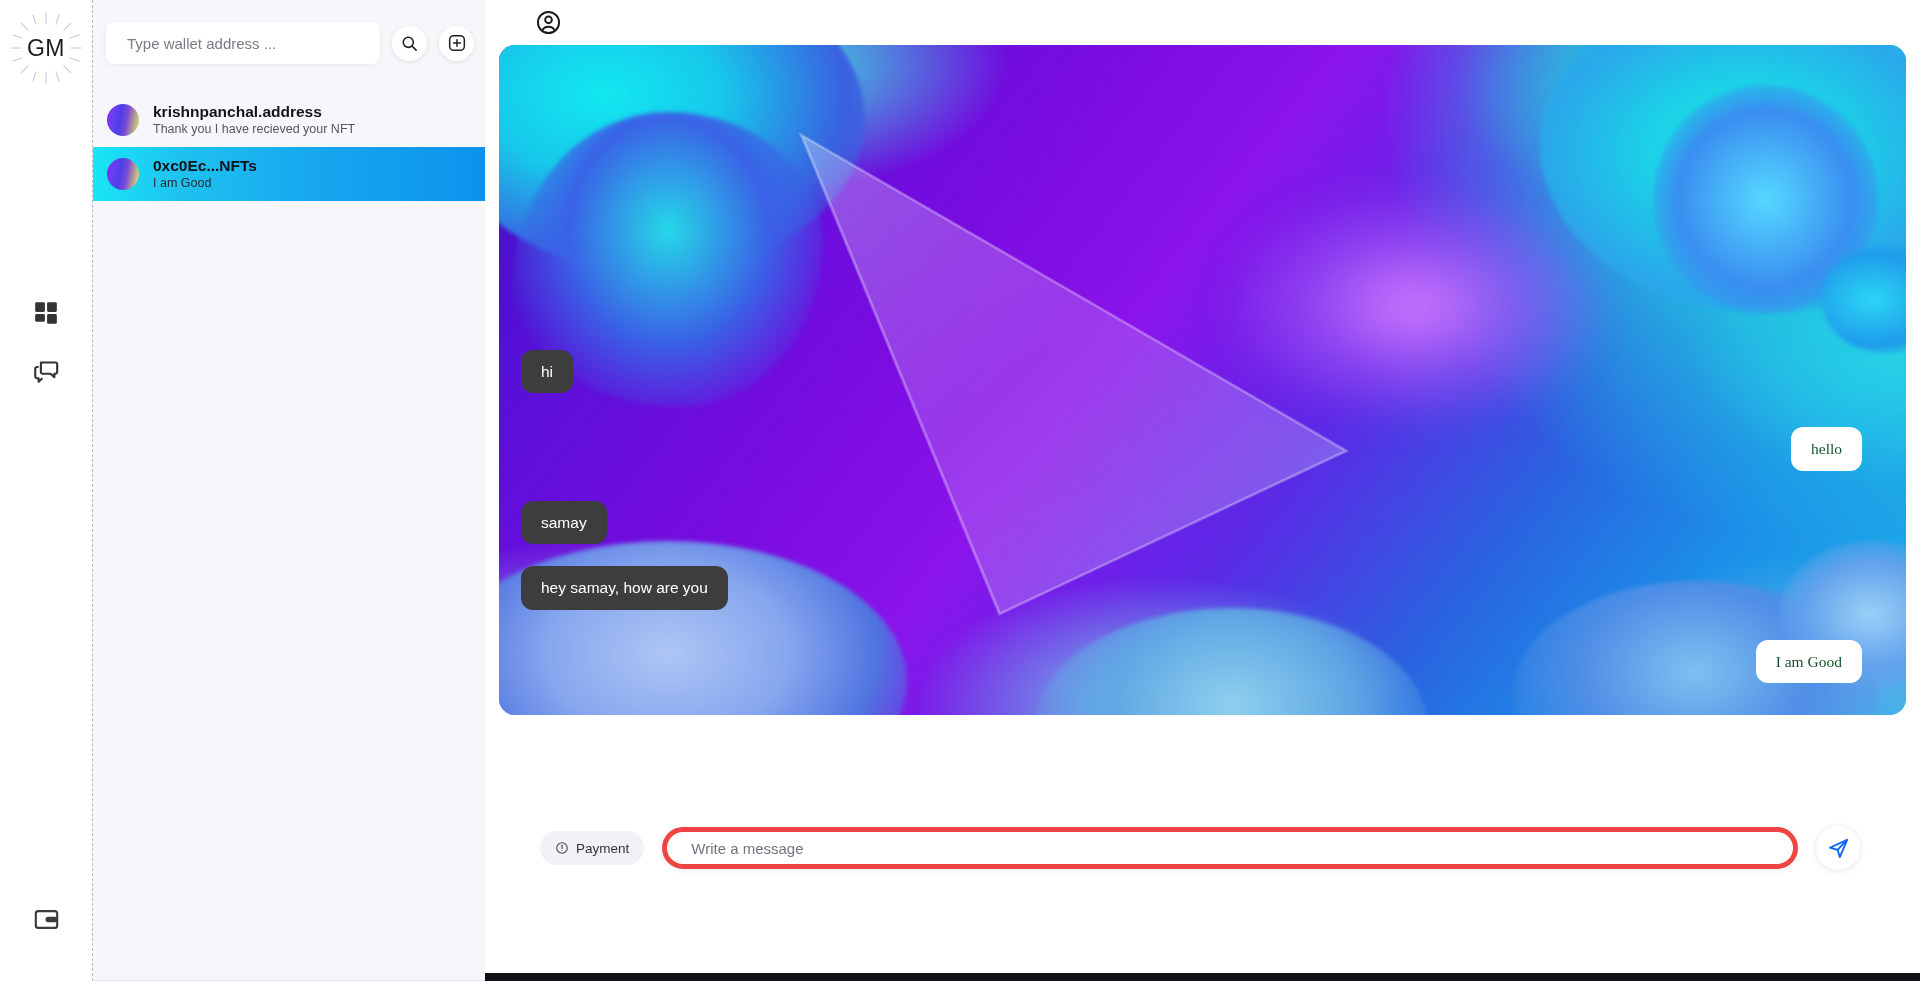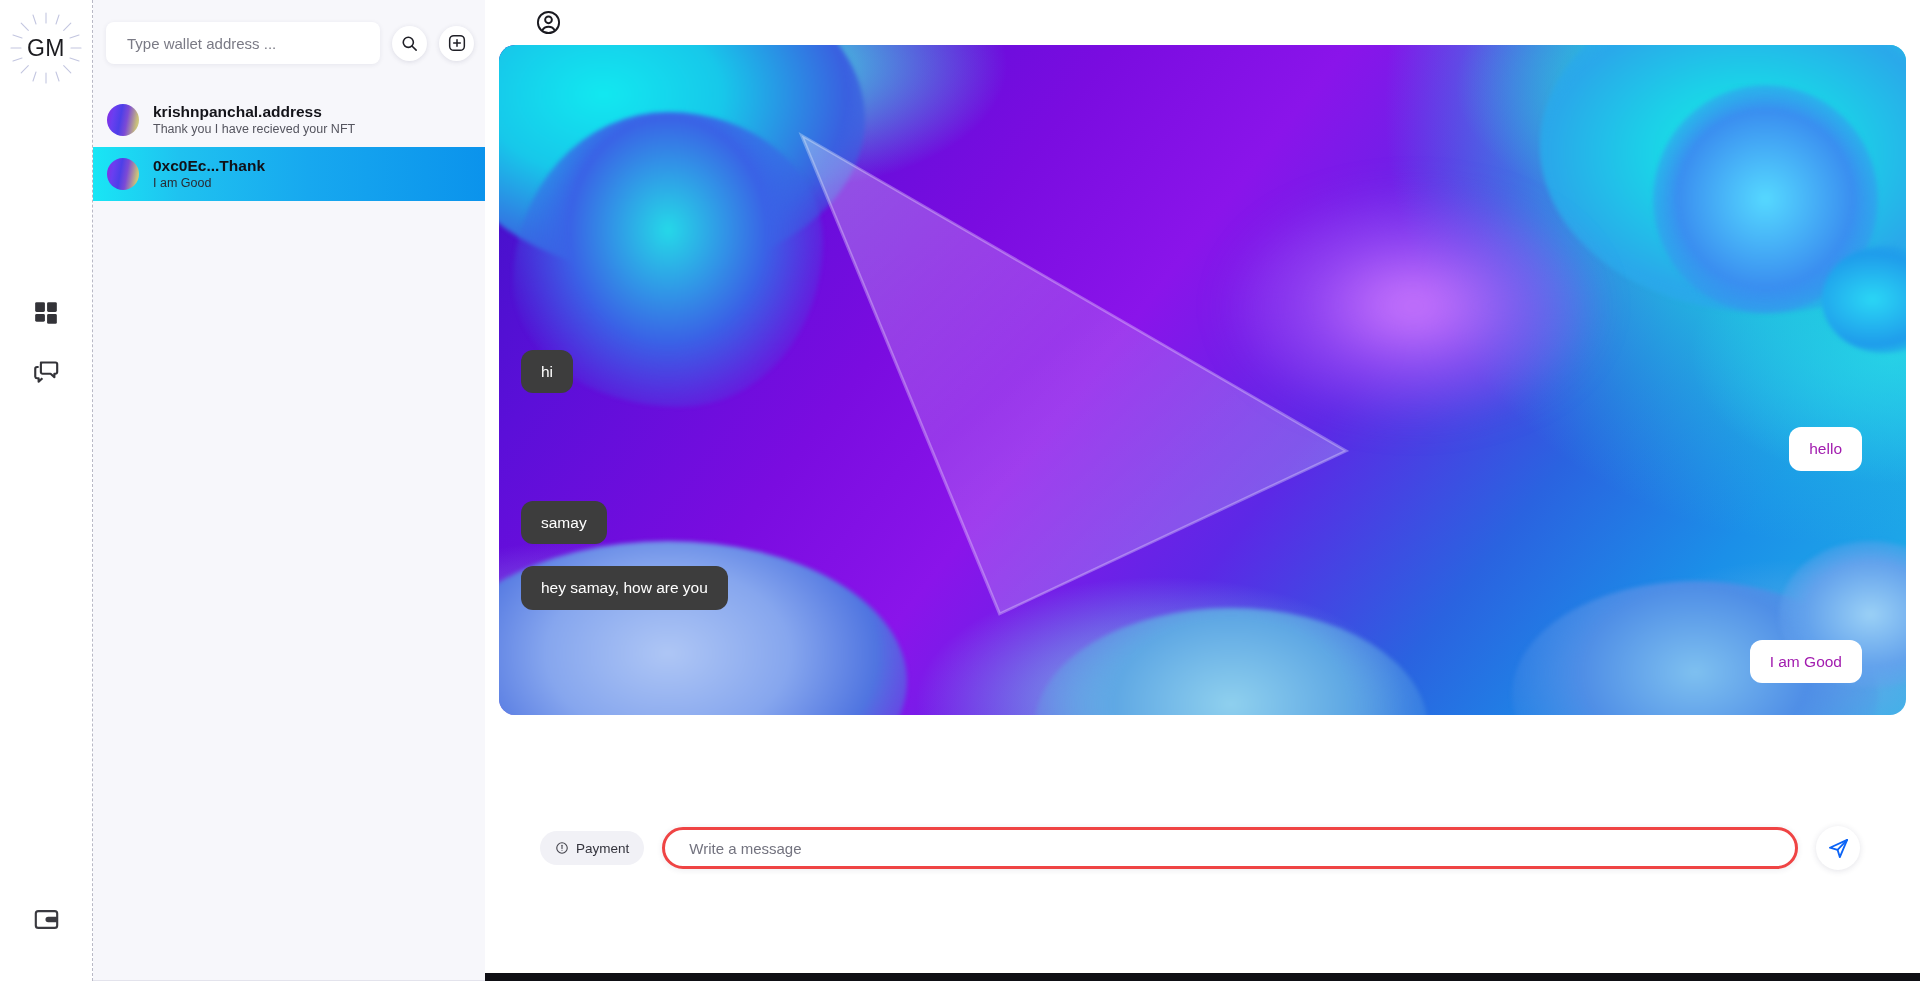--- a/index.html
+++ b/index.html
@@ -298,21 +298,22 @@
     font-size: 15.5px;
     line-height: 1.25;
     font-family: "Liberation Sans", sans-serif;
   }
   .bubble.incoming {
     background: #3d3d3d;
     color: #ffffff;
   }
   .bubble.outgoing {
     background: #ffffff;
-    color: #a21caf;
+    color: #14532d;
+    font-family: Liberation Serif, serif;
   }
 
   
   .composer {
     flex: 1 1 auto;
     display: flex;
     align-items: center;
     gap: 18px;
     padding: 0 60px 0 55px;
     background: #ffffff;
@@ -327,21 +328,21 @@
     font-size: 13.5px;
     color: #33333c;
     cursor: pointer;
     flex: 0 0 auto;
     font-family: "Liberation Sans", sans-serif;
   }
   .message-input {
     flex: 1 1 auto;
     height: 42px;
     background: #ffffff;
-    border: 3px solid #ef4444;
+    border: 5px solid #ef4444;
     border-radius: 21px;
     box-shadow: 0 1px 6px rgba(40,40,80,0.09);
     padding: 0 24px;
     font-size: 15px;
     color: #14532d;
     outline: none;
     font-family: "Liberation Sans", sans-serif;
   }
   .message-input::placeholder { color: #73737f; }
   .send-btn {
@@ -442,21 +443,21 @@
       <div class="convo-item">
         <div class="avatar"></div>
         <div class="convo-text">
           <span class="convo-name">krishnpanchal.address</span>
           <span class="convo-preview">Thank you I have recieved your NFT</span>
         </div>
       </div>
       <div class="convo-item selected">
         <div class="avatar"></div>
         <div class="convo-text">
-          <span class="convo-name">0xc0Ec...Thank</span>
+          <span class="convo-name">0xc0Ec...NFTs</span>
           <span class="convo-preview">I am Good</span>
         </div>
       </div>
     </div>
 
     <div class="panel-divider"></div>
   </div>
 
   <div class="chat-area">
 

